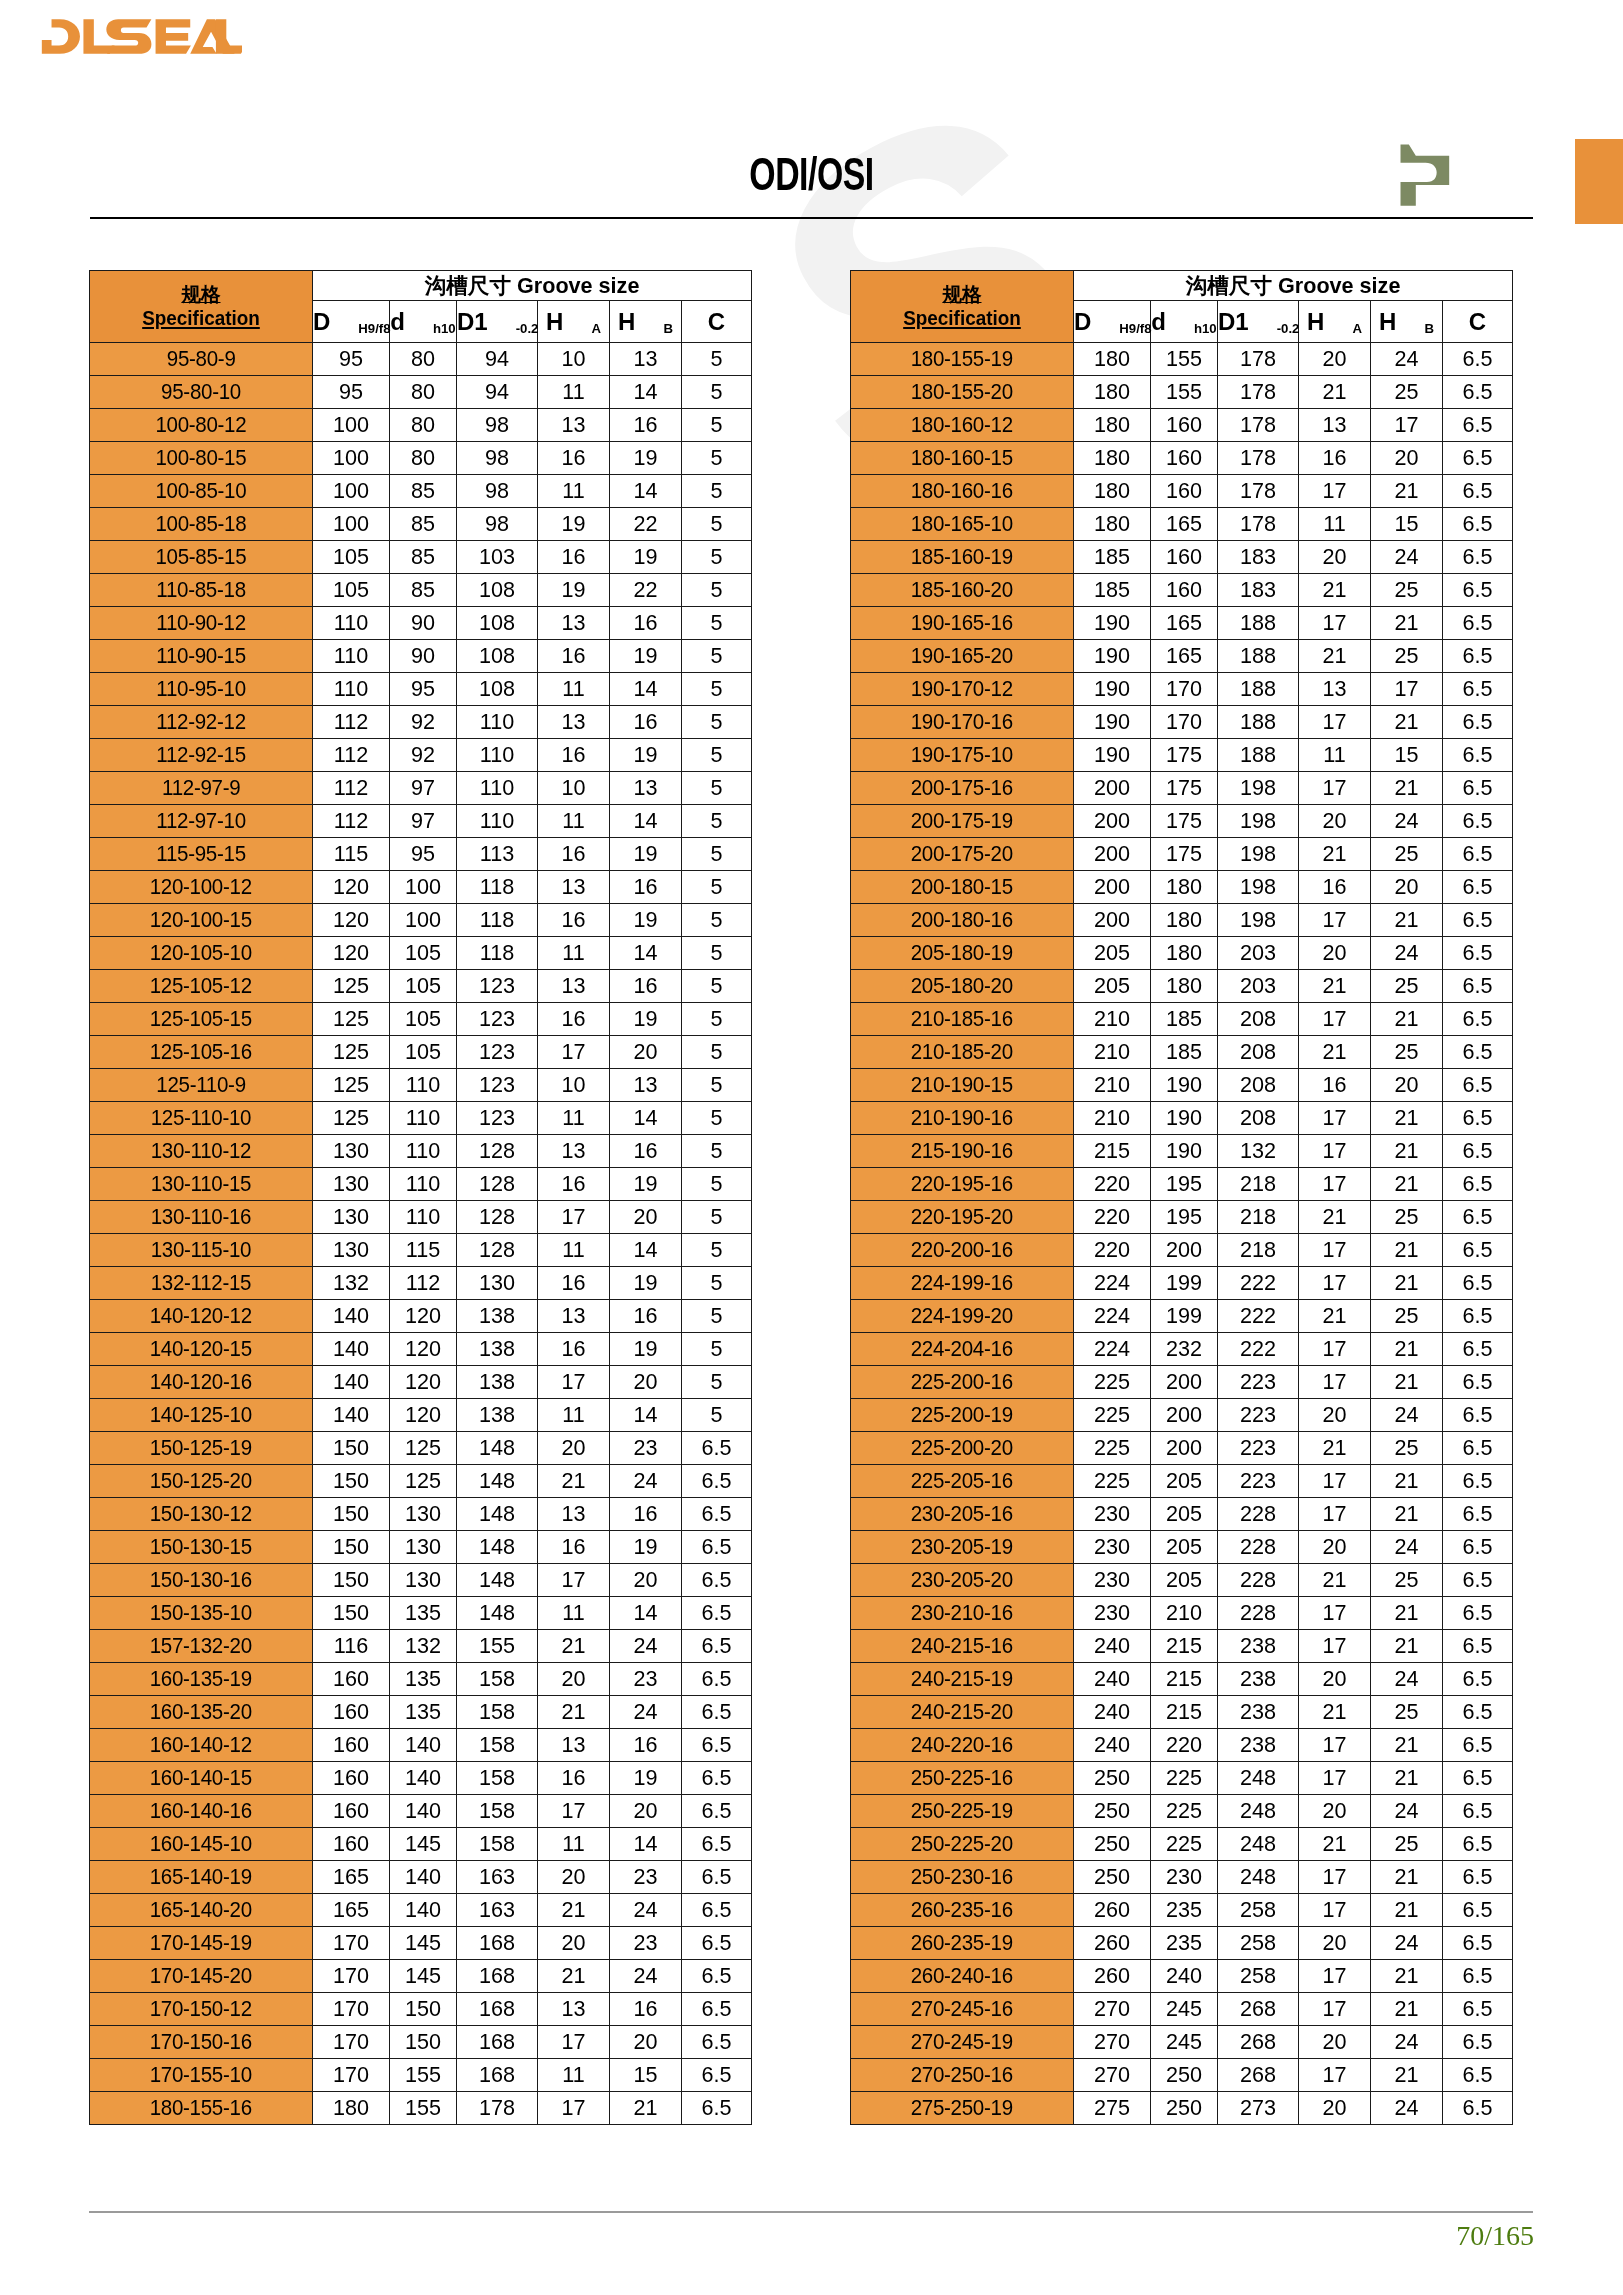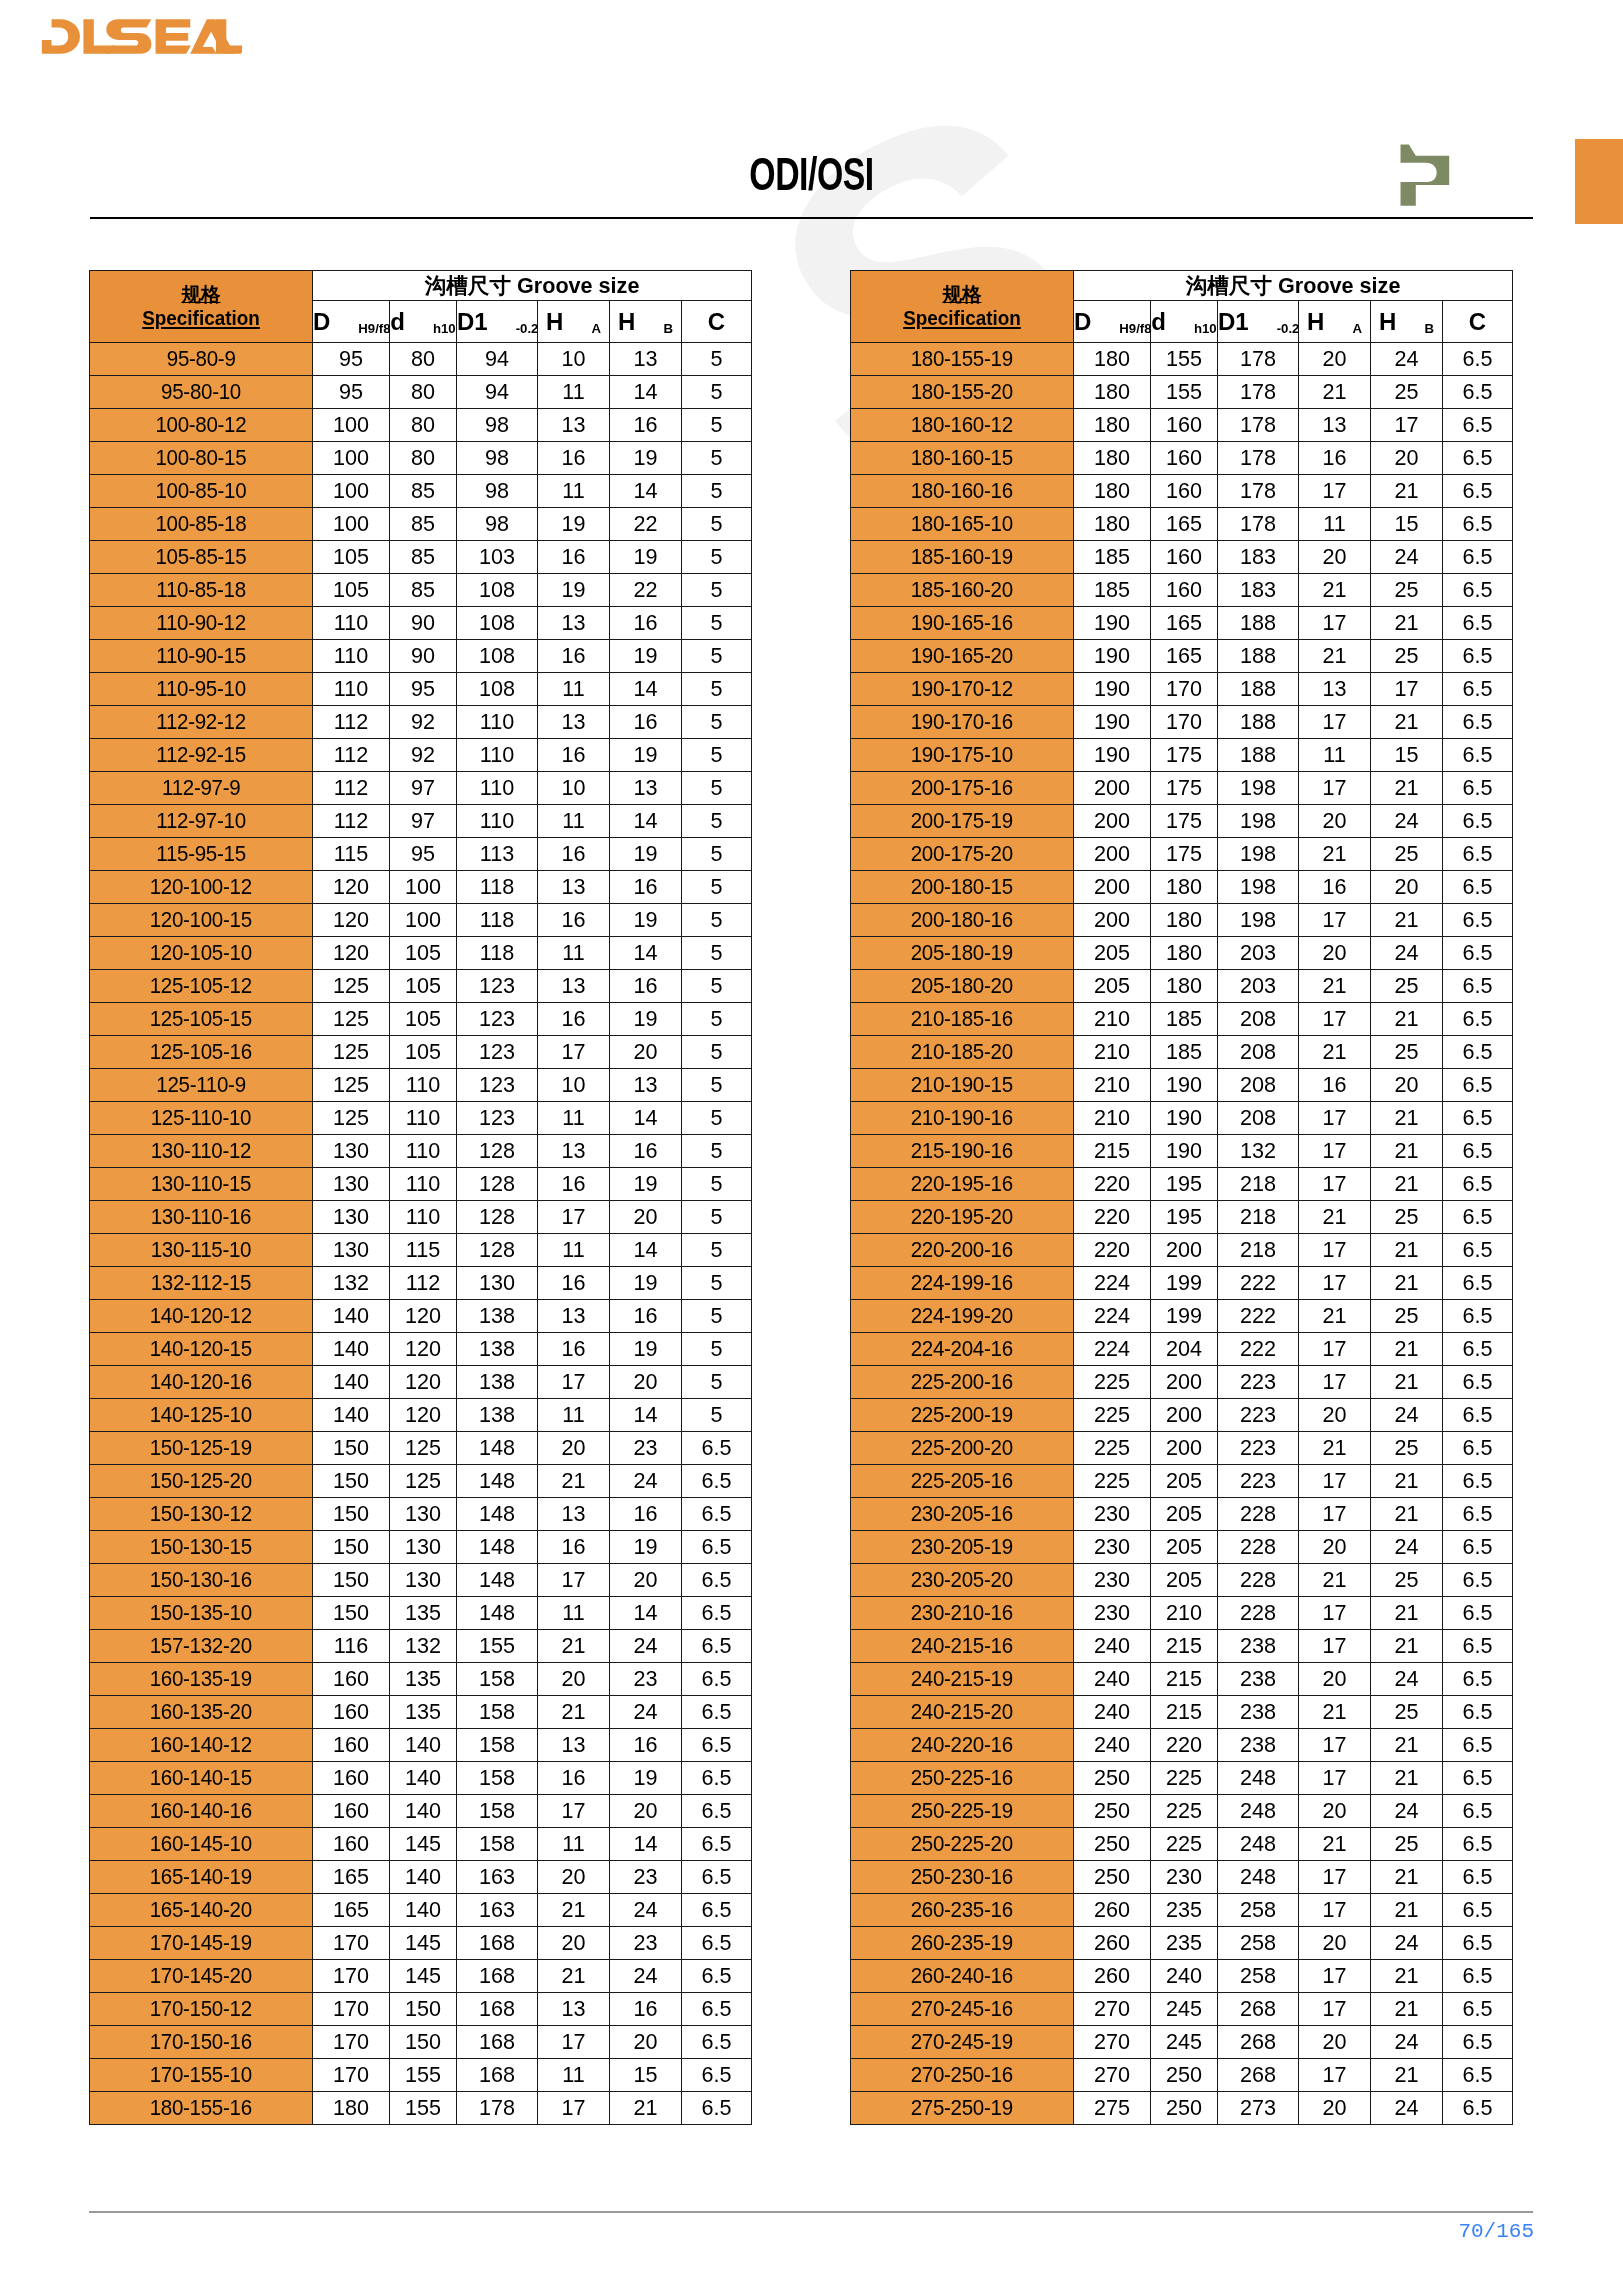--- a/index.html
+++ b/index.html
@@ -175,23 +175,23 @@
   #footer-rule {
     position: absolute;
     left: 89px; top: 2211px;
     width: 1444px;
     border-top: 2.1px solid #9a9a9a;
     z-index: 5;
   }
   #page-number {
     position: absolute;
     right: 90px; top: 2220px;
-    font-family: Liberation Mono, monospace;
-    font-size: 21px;
-    color: #3b82f6;
+    font-family: Liberation Serif, serif;
+    font-size: 28px;
+    color: #4d7c0f;
     z-index: 5;
   }
 </style>
 </head>
 <body>
 
 <div id="watermark">
   <div class="wm-text wm-a">S</div>
   <div class="wm-text wm-b">S</div>
 </div>
@@ -1045,21 +1045,21 @@
           <td class="c-val">224</td>
           <td class="c-val">199</td>
           <td class="c-val">222</td>
           <td class="c-val">21</td>
           <td class="c-val">25</td>
           <td class="c-val">6.5</td>
         </tr>
         <tr>
           <td class="c-spec"><span>224-204-16</span></td>
           <td class="c-val">224</td>
-          <td class="c-val">204</td>
+          <td class="c-val">232</td>
           <td class="c-val">222</td>
           <td class="c-val">17</td>
           <td class="c-val">21</td>
           <td class="c-val">6.5</td>
         </tr>
         <tr>
           <td class="c-spec"><span>225-200-16</span></td>
           <td class="c-val">225</td>
           <td class="c-val">200</td>
           <td class="c-val">223</td>

